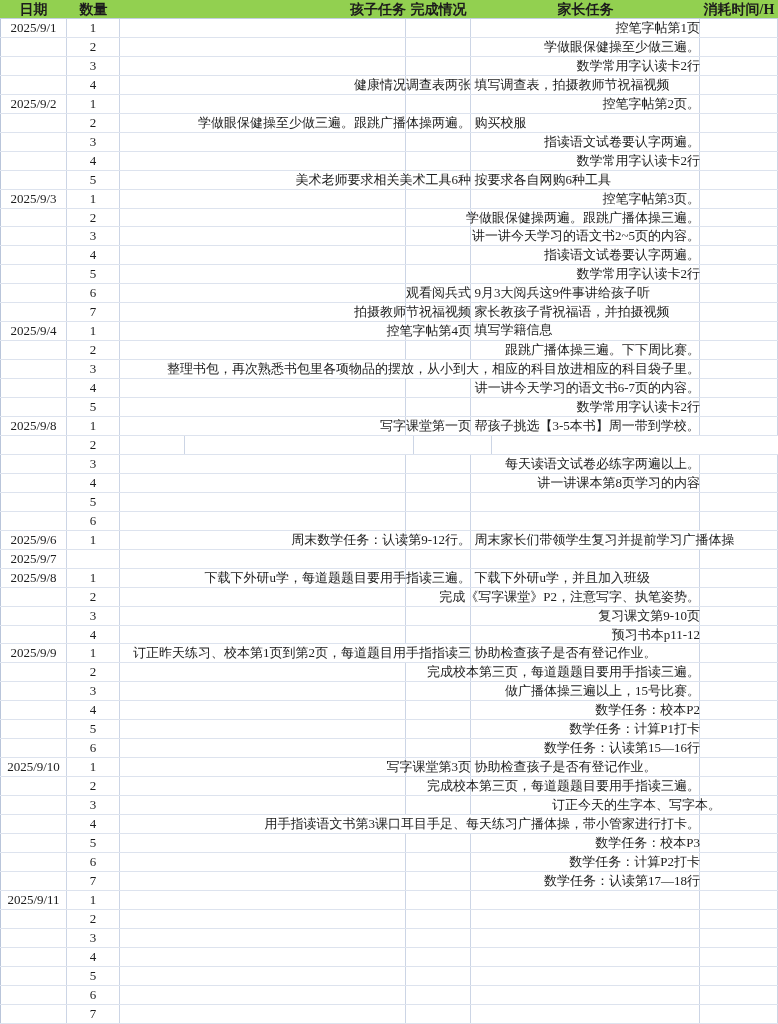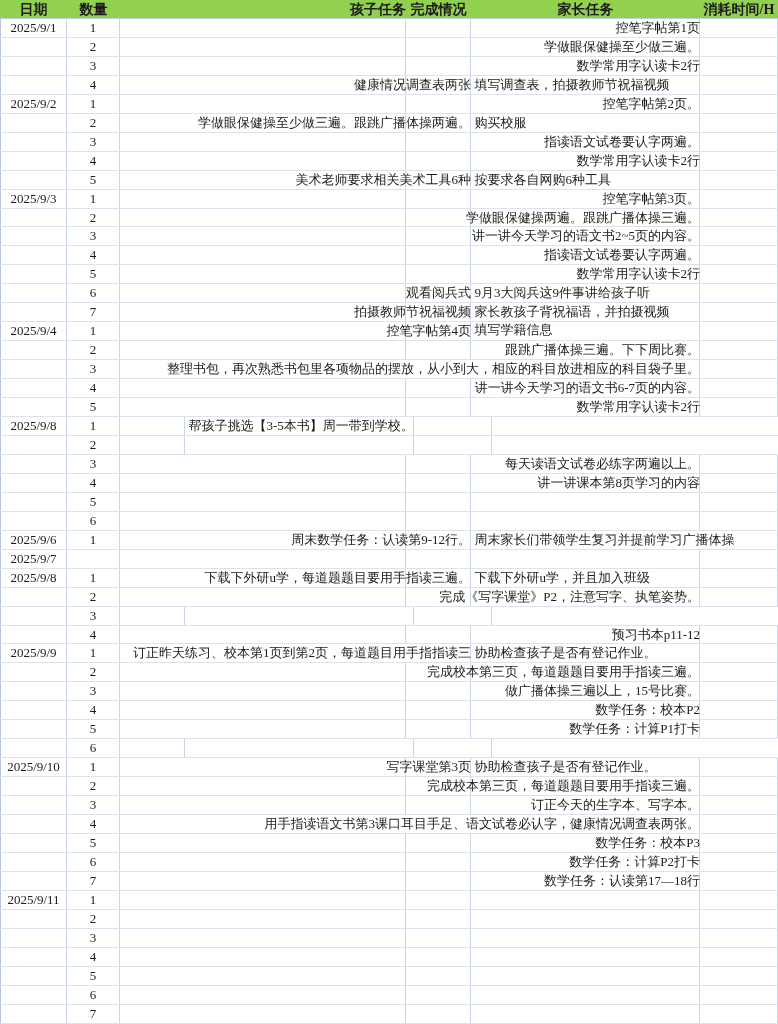--- a/index.html
+++ b/index.html
@@ -297,20 +297,23 @@
         </div>
         <div class="cell c-status col3"><span class="txt"></span></div>
         <div class="cell c-parent col4">
           <div class="ovf" style="width: 307px;"><span class="txt"></span></div>
         </div>
         <div class="cell c-time col5"><span class="txt"></span></div>
       </div>
       <div class="row">
         <div class="cell c-date col0"><span class="txt">2025/9/8</span></div>
         <div class="cell c-num col1"><span class="txt">1</span></div>
+        <div class="cell c-task col2">
+          <div class="ovf" style="width: 351px;"><span class="txt">写字课堂第一页</span></div>
+        </div>
         <div class="cell c-status col3"><span class="txt"></span></div>
         <div class="cell c-parent col4">
           <div class="ovf" style="width: 307px;"><span class="txt">帮孩子挑选【3-5本书】周一带到学校。</span></div>
         </div>
         <div class="cell c-time col5"><span class="txt"></span></div>
       </div>
       <div class="row">
         <div class="cell c-date col0"><span class="txt"></span></div>
         <div class="cell c-num col1"><span class="txt">2</span></div>
         <div class="cell c-status col3"><span class="txt"></span></div>
@@ -411,20 +414,23 @@
         </div>
         <div class="cell c-status col3"><span class="txt"></span></div>
         <div class="cell c-parent col4">
           <div class="ovf" style="width: 307px;"><span class="txt"></span></div>
         </div>
         <div class="cell c-time col5"><span class="txt"></span></div>
       </div>
       <div class="row">
         <div class="cell c-date col0"><span class="txt"></span></div>
         <div class="cell c-num col1"><span class="txt">3</span></div>
+        <div class="cell c-task col2">
+          <div class="ovf" style="width: 580px;"><span class="txt">复习课文第9-10页</span></div>
+        </div>
         <div class="cell c-status col3"><span class="txt"></span></div>
         <div class="cell c-parent col4">
           <div class="ovf" style="width: 307px;"><span class="txt"></span></div>
         </div>
         <div class="cell c-time col5"><span class="txt"></span></div>
       </div>
       <div class="row">
         <div class="cell c-date col0"><span class="txt"></span></div>
         <div class="cell c-num col1"><span class="txt">4</span></div>
         <div class="cell c-task col2">
@@ -492,20 +498,23 @@
         </div>
         <div class="cell c-status col3"><span class="txt"></span></div>
         <div class="cell c-parent col4">
           <div class="ovf" style="width: 307px;"><span class="txt"></span></div>
         </div>
         <div class="cell c-time col5"><span class="txt"></span></div>
       </div>
       <div class="row">
         <div class="cell c-date col0"><span class="txt"></span></div>
         <div class="cell c-num col1"><span class="txt">6</span></div>
+        <div class="cell c-task col2">
+          <div class="ovf" style="width: 580px;"><span class="txt">数学任务：认读第15—16行</span></div>
+        </div>
         <div class="cell c-status col3"><span class="txt"></span></div>
         <div class="cell c-parent col4">
           <div class="ovf" style="width: 307px;"><span class="txt"></span></div>
         </div>
         <div class="cell c-time col5"><span class="txt"></span></div>
       </div>
       <div class="row">
         <div class="cell c-date col0"><span class="txt">2025/9/10</span></div>
         <div class="cell c-num col1"><span class="txt">1</span></div>
         <div class="cell c-task col2">
@@ -526,33 +535,33 @@
         <div class="cell c-status col3"><span class="txt"></span></div>
         <div class="cell c-parent col4">
           <div class="ovf" style="width: 307px;"><span class="txt"></span></div>
         </div>
         <div class="cell c-time col5"><span class="txt"></span></div>
       </div>
       <div class="row">
         <div class="cell c-date col0"><span class="txt"></span></div>
         <div class="cell c-num col1"><span class="txt">3</span></div>
         <div class="cell c-task col2">
-          <div class="ovf" style="width: 580px;"><span class="txt">订正今天的生字本、写字本。</span></div>
+          <div class="ovf" style="width: 580px; margin-left: 21px;"><span class="txt">订正今天的生字本、写字本。</span></div>
         </div>
         <div class="cell c-status col3"><span class="txt"></span></div>
         <div class="cell c-parent col4">
           <div class="ovf" style="width: 307px;"><span class="txt"></span></div>
         </div>
         <div class="cell c-time col5"><span class="txt"></span></div>
       </div>
       <div class="row">
         <div class="cell c-date col0"><span class="txt"></span></div>
         <div class="cell c-num col1"><span class="txt">4</span></div>
         <div class="cell c-task col2 no-rb">
-          <div class="ovf" style="width: 580px;"><span class="txt">用手指读语文书第3课口耳目手足、语文试卷必认字，健康情况调查表两张。</span></div>
+          <div class="ovf" style="width: 580px;"><span class="txt">用手指读语文书第3课口耳目手足、每天练习广播体操，带小管家进行打卡。</span></div>
         </div>
         <div class="cell c-status col3 no-rb"><span class="txt"></span></div>
         <div class="cell c-parent col4">
           <div class="ovf" style="width: 307px;"><span class="txt"></span></div>
         </div>
         <div class="cell c-time col5"><span class="txt"></span></div>
       </div>
       <div class="row">
         <div class="cell c-date col0"><span class="txt"></span></div>
         <div class="cell c-num col1"><span class="txt">5</span></div>

